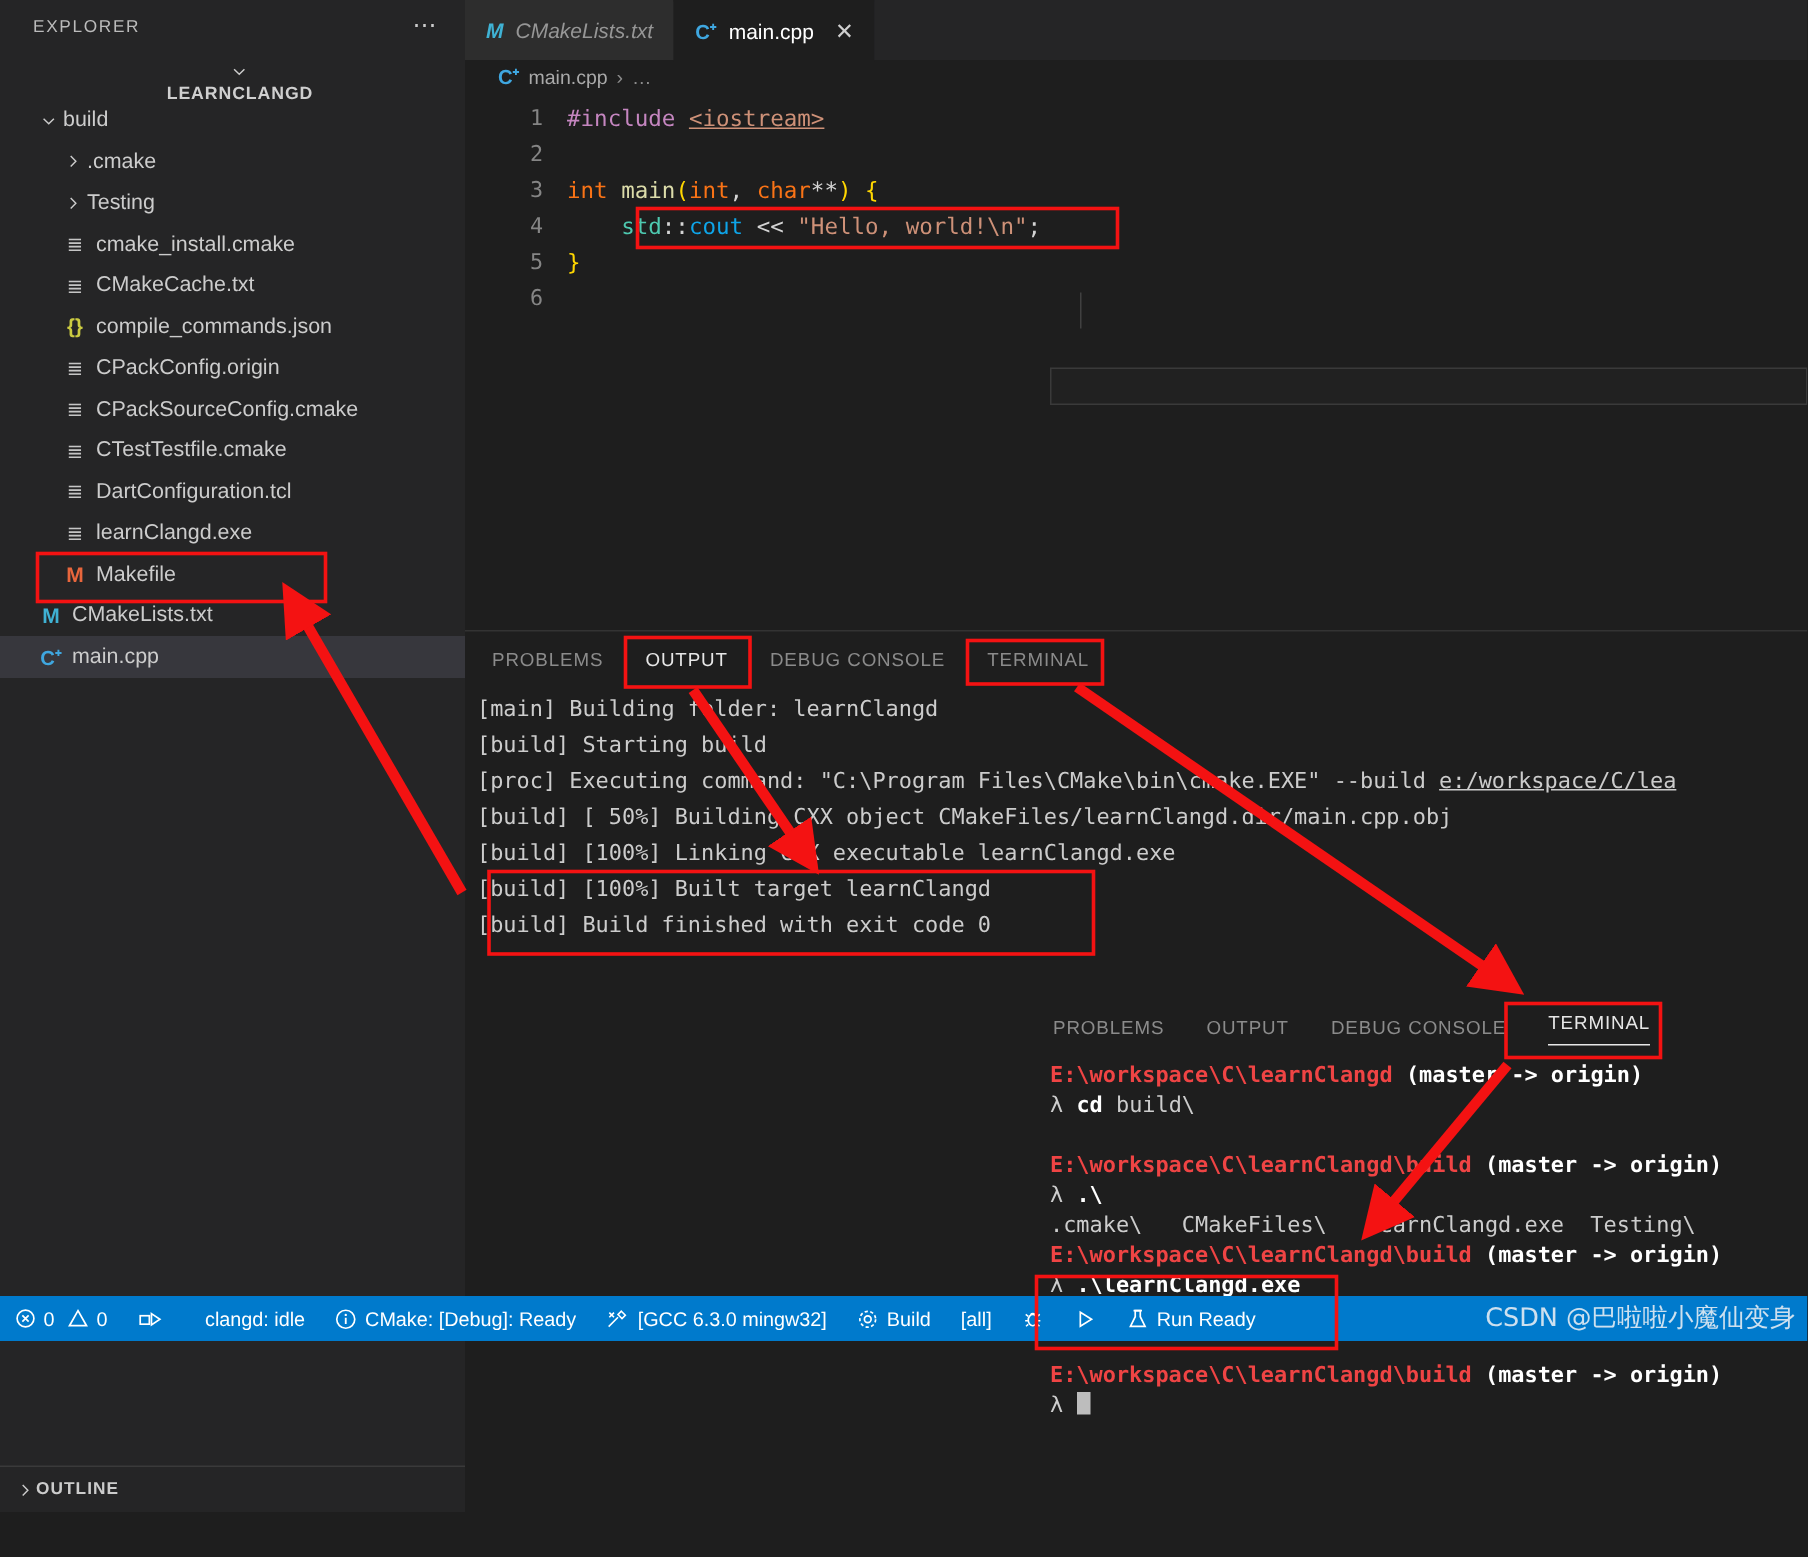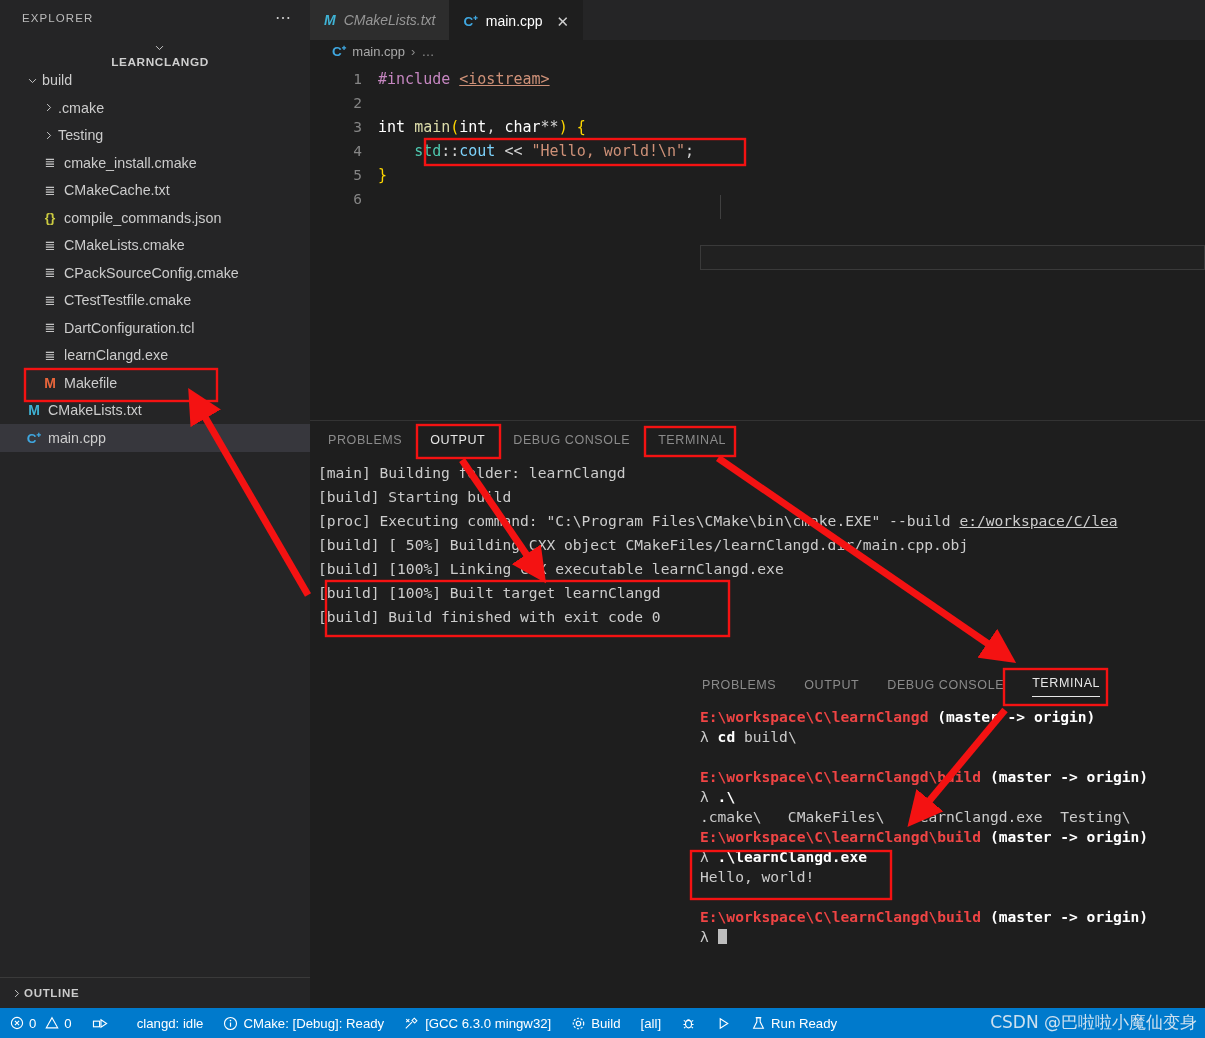--- a/index.html
+++ b/index.html
@@ -2,21 +2,21 @@
 <html><head>
 <meta charset="utf-8">
 <style>
   html,body{margin:0;padding:0;}
   body{
     width:1205px;height:1038px;overflow:hidden;
     background:#1e1e1e;
     font-family:"Liberation Sans", sans-serif;
     -webkit-font-smoothing:antialiased;
   }
-  #root{position:relative;width:1205px;height:1038px;}
+  #root{position:relative;width:1205px;height:894px;}
 
   
   #sidebar{
     position:absolute;left:0;top:0;width:310px;height:1008px;
     background:#252526;
   }
   #sidebar-header{
     height:35px;display:flex;align-items:center;justify-content:space-between;
     padding:0 18px 0 22px;color:#bbbbbb;font-size:11.5px;letter-spacing:1.1px;
   }
@@ -69,26 +69,26 @@
   #breadcrumb .sep{color:#8c8c8c;}
   #code{position:relative;padding-top:5px;font-family:"DejaVu Sans Mono", monospace;font-size:15px;}
   .cline{height:24px;display:flex;align-items:center;position:relative;}
   .lnum{width:52px;flex:0 0 52px;text-align:right;padding-right:16px;color:#858585;font-size:14.5px;}
   .ctext{white-space:pre;}
   .cur-line-box{
     position:absolute;left:390px;right:0px;top:183px;height:25px;
     border:1px solid #3a3a3a;box-sizing:border-box;background:#212121;
   }
   .ind-guide{position:absolute;left:410px;width:1px;height:24px;background:#404040;}
-  .kw{color:#ffffff;}
+  .kw{color:#f97316;}
   .pp{color:#c586c0;}
   .inc{color:#ce9178;text-decoration:underline;}
   .fn{color:#dcdcaa;}
   .ns{color:#4ec9b0;}
-  .var{color:#7dd3fc;}
+  .var{color:#0ea5e9;}
   .str{color:#ce9178;}
   .punc{color:#d4d4d4;}
   .yel{color:#ffd700;}
 
   
   #panel{
     position:absolute;left:310px;top:420px;width:895px;height:588px;
     background:#1e1e1e;border-top:1px solid #333333;
   }
   #panel-tabs{height:38px;display:flex;align-items:center;padding-left:16px;gap:24px;}
@@ -189,21 +189,21 @@
           <div class="trow ind2">
             <span class="ficon">
               <span class="g-json">{}</span>
             </span>
             <span class="lbl">compile_commands.json</span>
           </div>
           <div class="trow ind2">
             <span class="ficon">
               <span class="g-lines">≣</span>
             </span>
-            <span class="lbl">CMakeLists.cmake</span>
+            <span class="lbl">CPackConfig.origin</span>
           </div>
           <div class="trow ind2">
             <span class="ficon">
               <span class="g-lines">≣</span>
             </span>
             <span class="lbl">CPackSourceConfig.cmake</span>
           </div>
           <div class="trow ind2">
             <span class="ficon">
               <span class="g-lines">≣</span>

